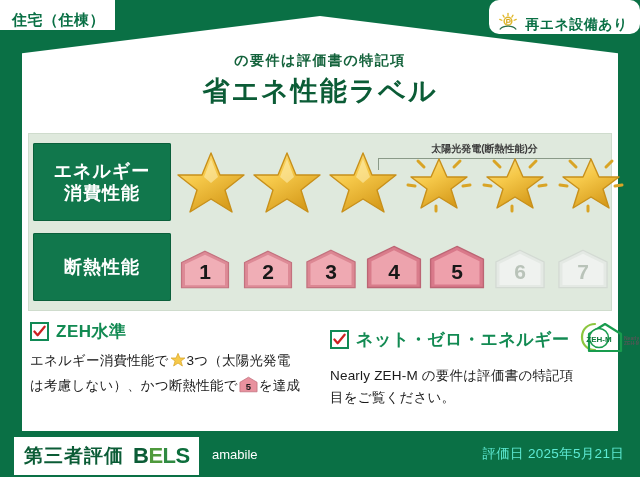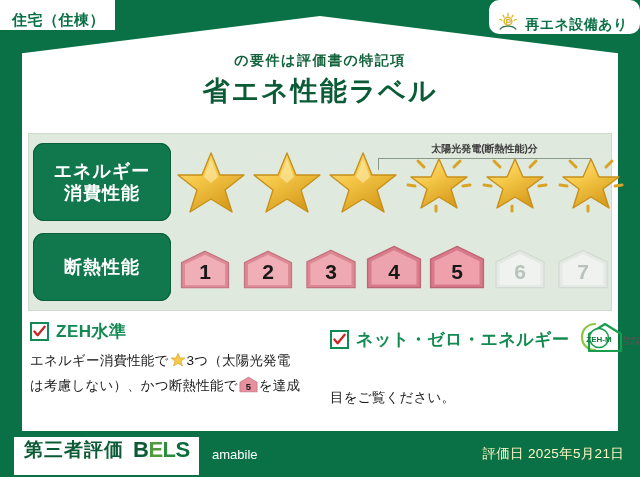--- a/index.html
+++ b/index.html
@@ -88,21 +88,21 @@
     align-self:stretch;
     margin:3px 0;
     background:#11774c;
     color:#ffffff;
     font-weight:bold;
     font-size:18px;
     letter-spacing:1px;
     display:flex;flex-direction:column;
     align-items:center;justify-content:center;
     line-height:1.25;
-    border-radius:11px;
+    border-radius:2px;
     box-shadow:inset 0 0 0 1px #0b5f3b;
     flex:0 0 auto;
   }
   .row-body{
     flex:1;
     position:relative;
     height:100%;
   }
 
   
@@ -201,21 +201,21 @@
   .footer{
     position:absolute;
     left:0;right:0;bottom:0;height:46px;
     background:#0a7045;
   }
   .bels-box{
     position:absolute;
     left:14px;top:6px;
     height:38px;
     background:#ffffff;
-    display:flex;align-items:flex-start;
+    display:flex;align-items:center;
     padding:0 9px 0 10px;
     gap:9px;
   }
   .bels-jp{
     font-size:19px;font-weight:bold;color:#0b5c36;letter-spacing:1px;
     white-space:nowrap;
   }
   .bels-logo{ font-size:22px;font-weight:bold;letter-spacing:-0.5px; }
   .bels-logo i{font-style:normal;}
   .bels-b{color:#0b5c36;}
@@ -225,21 +225,21 @@
   .builder{
     position:absolute;
     left:212px;top:0;bottom:0;
     display:flex;align-items:center;
     color:#ffffff;font-size:13px;
   }
   .eval-date{
     position:absolute;
     right:16px;top:0;bottom:0;
     display:flex;align-items:center;
-    color:#fef9c3;font-size:13.5px;letter-spacing:0.3px;
+    color:#5eead4;font-size:13.5px;letter-spacing:0.3px;
     white-space:nowrap;
   }
 </style>
 </head>
 <body>
 
 <div class="label-card">
 
   <div class="inner-white"></div>
 
@@ -454,21 +454,21 @@
           <path d="M5 17 C5 25 11 30 18 30" fill="none" stroke="#8cc63f" stroke-width="2.2" stroke-linecap="round"></path>
           <polygon points="28,4 44,14 44,31 12,31 12,14" fill="none" stroke="#189c4e" stroke-width="2.2" stroke-linejoin="round"></polygon>
           <circle cx="22" cy="18" r="9.5" fill="#ffffff" stroke="#189c4e" stroke-width="1.6"></circle>
           <text x="22" y="21.5" font-size="8" font-weight="bold" font-family="Liberation Sans, sans-serif" fill="#0e7a3c" text-anchor="middle">ZEH-M</text>
           <text x="47" y="20" font-size="5" font-weight="bold" font-family="Liberation Sans, sans-serif" fill="#555">Nearly</text>
           <text x="47" y="25" font-size="5" font-weight="bold" font-family="Liberation Sans, sans-serif" fill="#555">ZEH-M</text>
         </svg>
       </span>
     </div>
     <div class="zeh-desc">
-      <br>
+      <span>Nearly ZEH-M の要件は評価書の特記項</span><br>
       <span>目をご覧ください。</span>
     </div>
   </div>
 
   <div class="footer">
     <div class="bels-box">
       <span class="bels-jp">第三者評価</span>
       <span class="bels-logo"><i class="bels-b">B</i><i class="bels-e">E</i><i class="bels-l">L</i><i class="bels-s">S</i></span>
     </div>
     <div class="builder">amabile</div>

